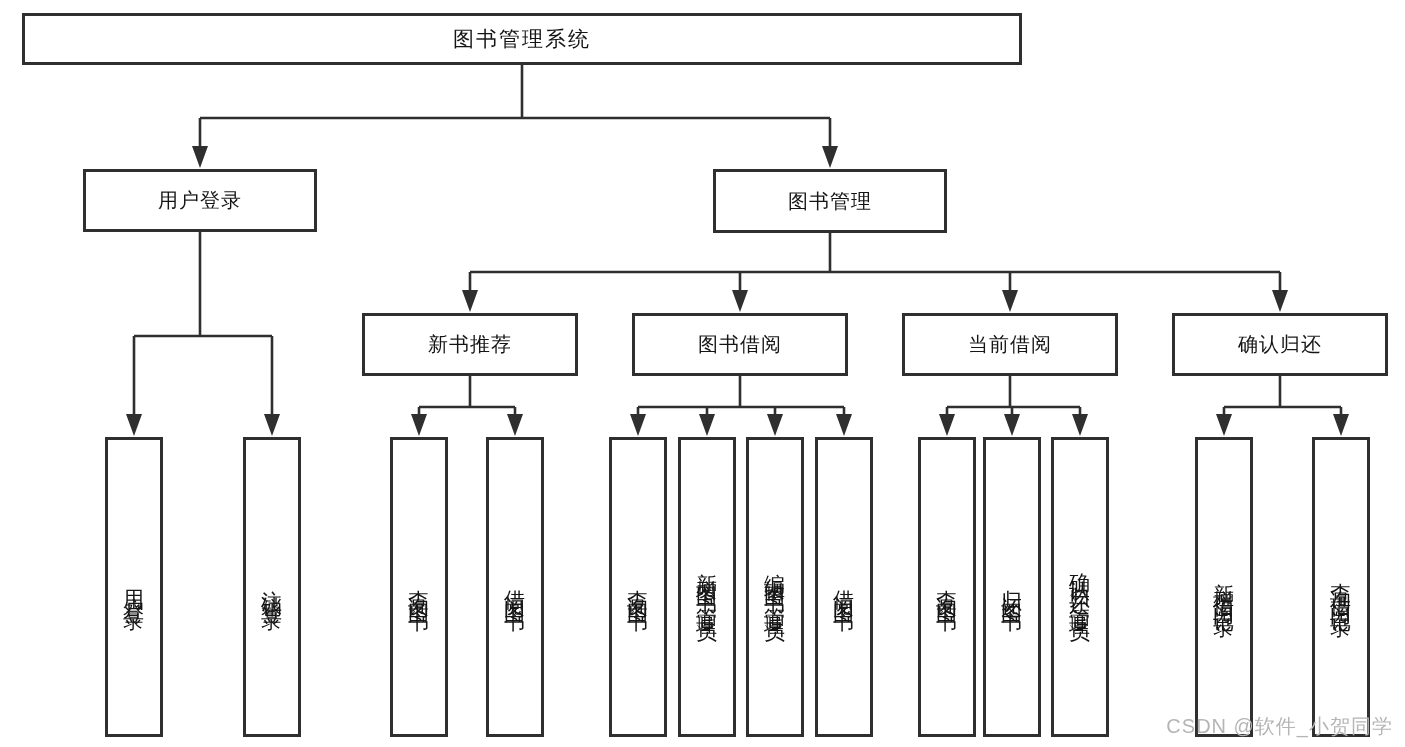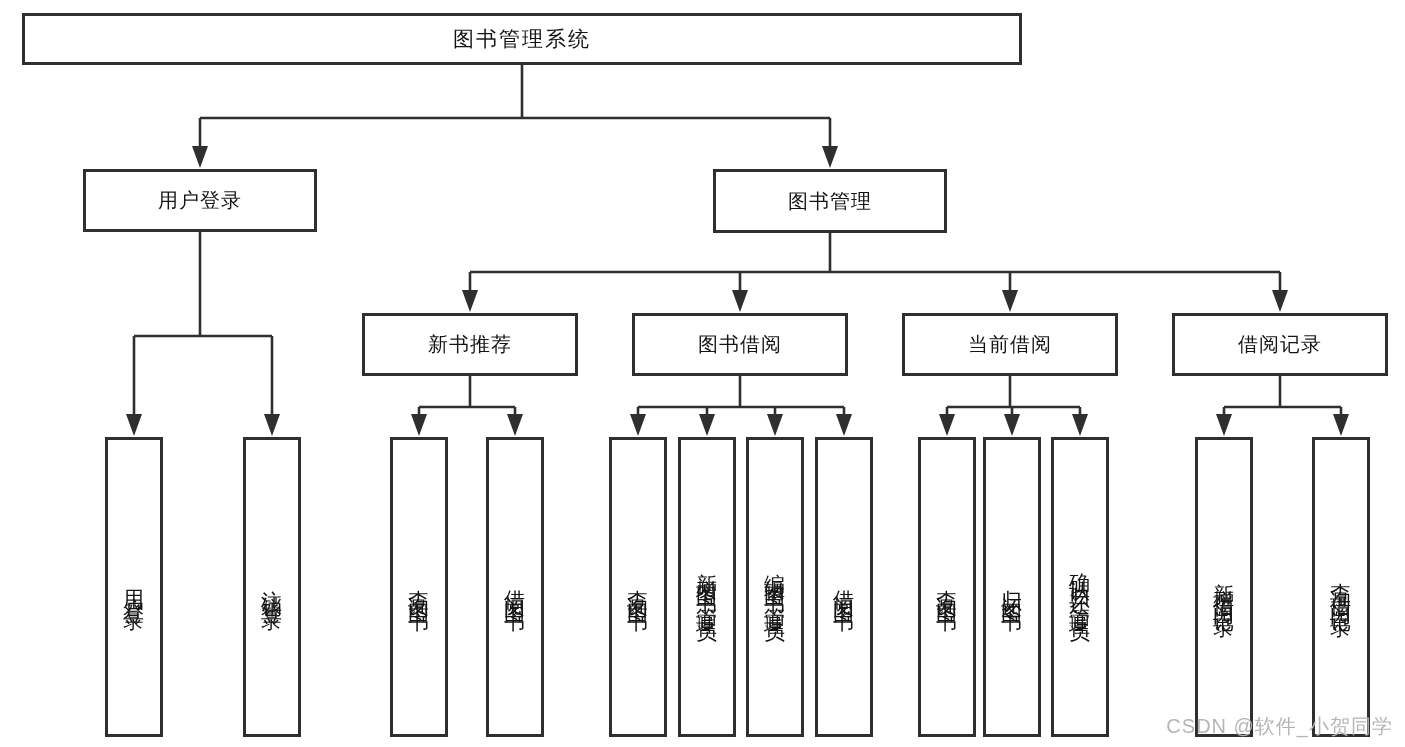--- a/index.html
+++ b/index.html
@@ -84,21 +84,21 @@
   <div class="box" style="left:362px;top:313px;width:216px;height:63px;text-align:center;">
     <span class="hlabel">新书推荐</span>
   </div>
   <div class="box" style="left:632px;top:313px;width:216px;height:63px;">
     <span class="hlabel">图书借阅</span>
   </div>
   <div class="box" style="left:902px;top:313px;width:216px;height:63px;text-align:right;">
     <span class="hlabel">当前借阅</span>
   </div>
   <div class="box" style="left:1172px;top:313px;width:216px;height:63px;">
-    <span class="hlabel">借阅记录</span>
+    <span class="hlabel">确认归还</span>
   </div>
 
   <div class="box vbox" style="left:105px;top:437px;width:58px;height:300px;">
     <span>用户登录</span>
   </div>
   <div class="box vbox" style="left:243px;top:437px;width:58px;height:300px;">
     <span>注销登录</span>
   </div>
 
   <div class="box vbox" style="left:390px;top:437px;width:58px;height:300px;">

